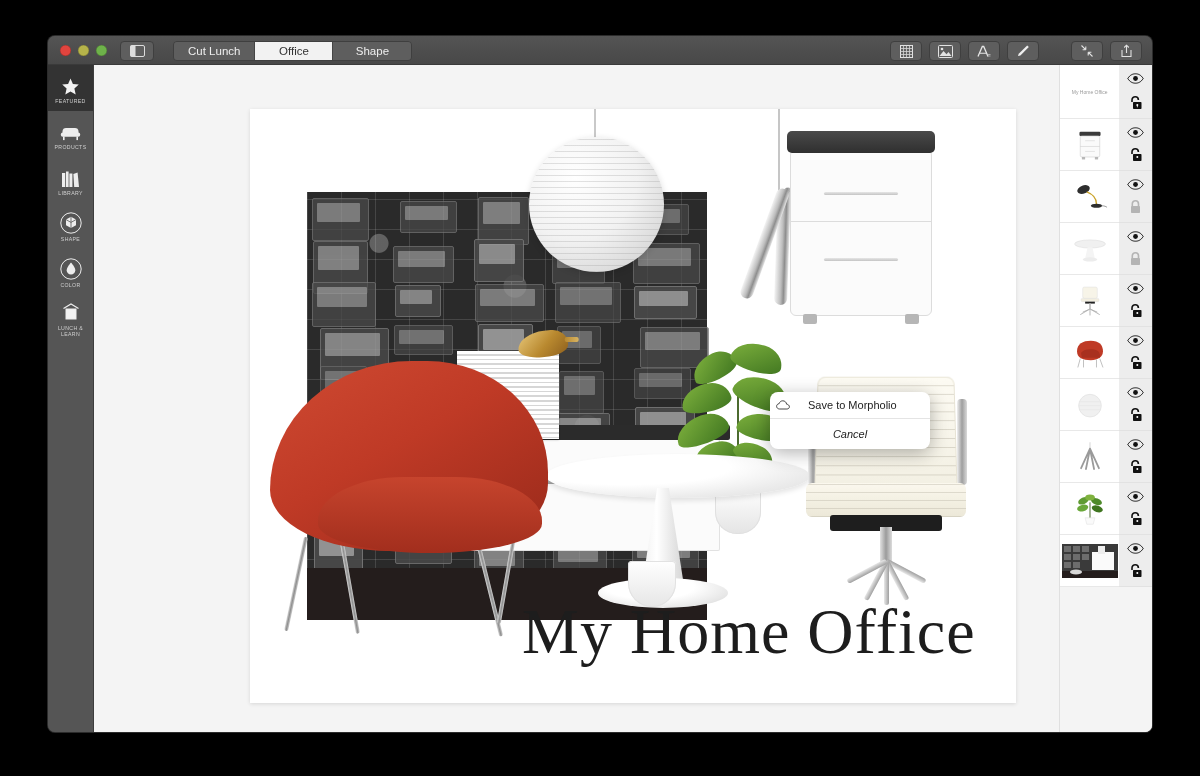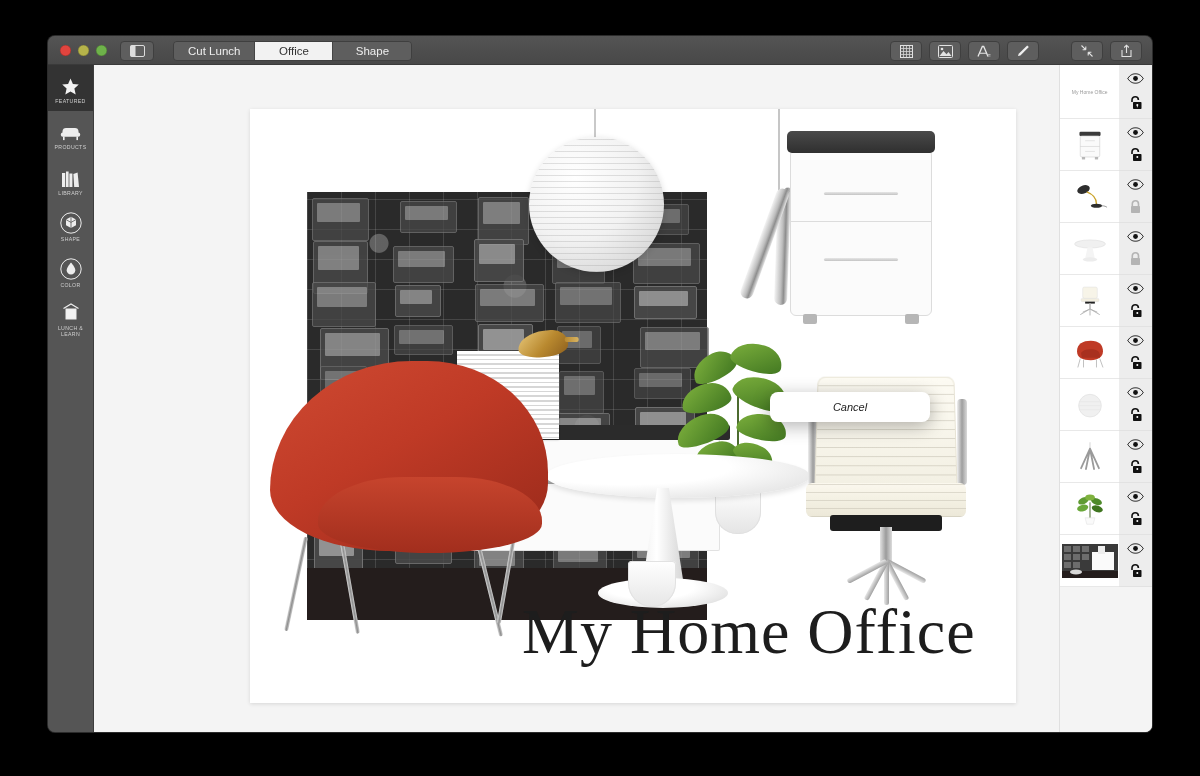--- a/index.html
+++ b/index.html
@@ -666,20 +666,28 @@
         <div class="spoke" style="transform:rotate(28deg);"></div>
         <div class="spoke" style="transform:rotate(62deg);"></div>
       </div>
 
       <div id="board-title">My Home Office</div>
 
       <div id="export-popover">
 
 
 
+        <div class="row">
+          <span class="ico">
+            <svg width="15" height="10" viewBox="0 0 15 10">
+              <path d="M3.6 9 C1.9 9 0.6 7.8 0.6 6.3 C0.6 4.9 1.7 3.8 3.1 3.7 C3.5 2 5 0.8 6.8 0.8 C8.8 0.8 10.4 2.3 10.6 4.2 C12.2 4.3 13.4 5.5 13.4 6.8 C13.4 8.1 12.3 9 10.9 9 Z" fill="none" stroke="#333" stroke-width="0.9"></path>
+            </svg>
+          </span>
+          <span class="lbl">Save to Morpholio</span>
+        </div>
 
 
         <div class="row cancel">
           <span>Cancel</span>
         </div>
       </div>
 
     </div>
   </div>
 

